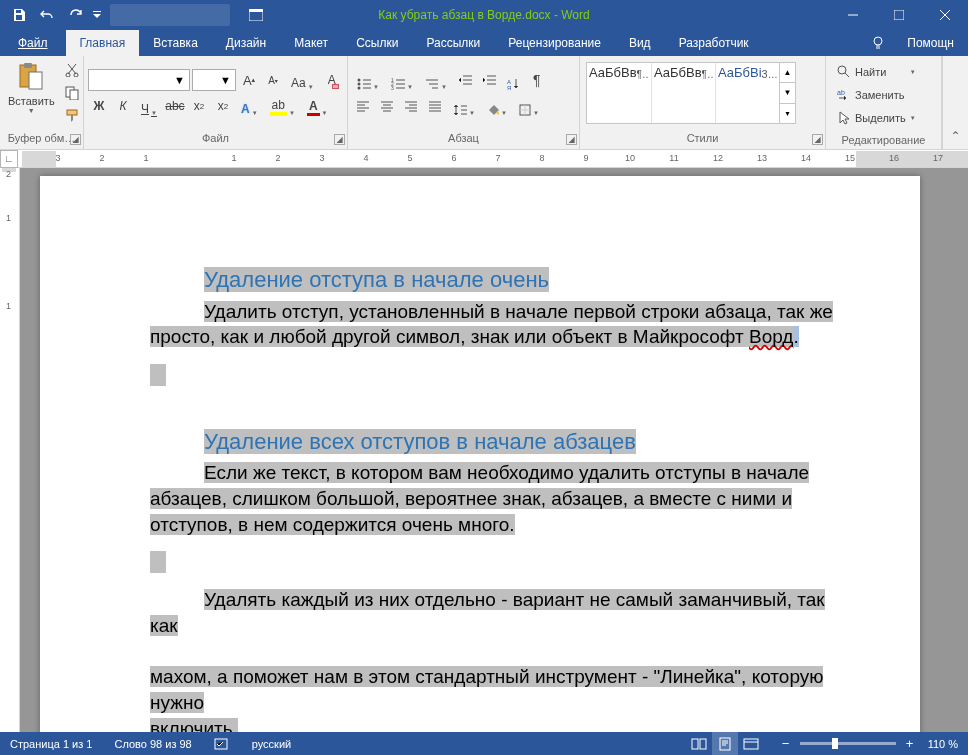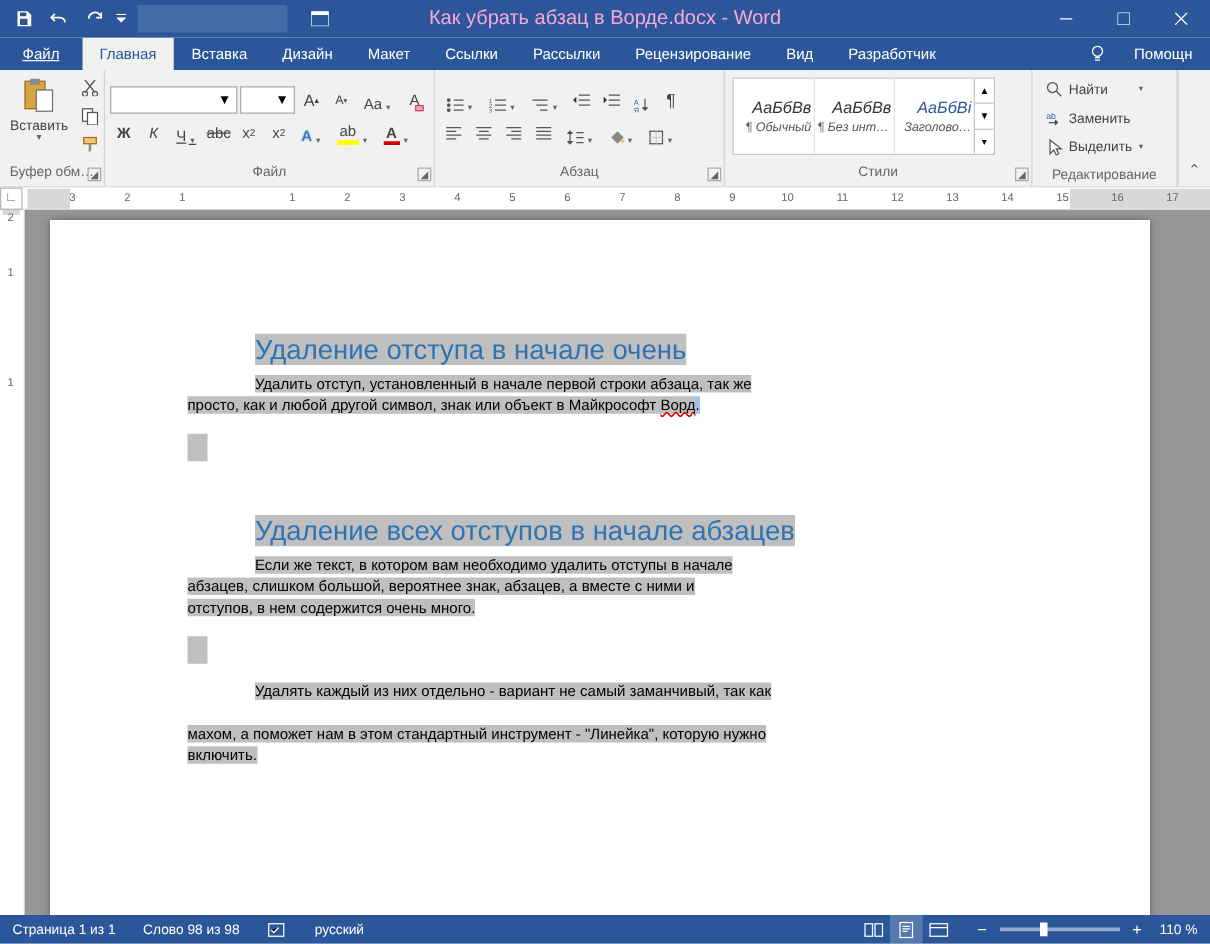--- a/index.html
+++ b/index.html
@@ -2,21 +2,21 @@
 <html><head>
 <meta charset="utf-8">
 <style>
 * { box-sizing: border-box; margin: 0; padding: 0; font-family: "Segoe UI", Tahoma, sans-serif; }
 body { width: 968px; height: 755px; background: #fff; overflow: hidden; font-size: 12px; }
 
 
 .titlebar { height: 30px; background: #2b579a; color: #fff; display: flex; align-items: center; position: relative; }
 .qat { display: flex; align-items: center; gap: 2px; padding: 0 6px; }
 .qat-btn { width: 26px; height: 24px; display: flex; align-items: center; justify-content: center; cursor: pointer; }
-.title-text { position: absolute; left: 50%; transform: translateX(-50%); font-size: 16px; color: #f9a8d4; }
+.title-text { position: absolute; left: 50%; transform: translateX(-50%); font-size: 12px; color: #84cc16; }
 .win-controls { margin-left: auto; display: flex; }
 .win-btn { width: 46px; height: 30px; display: flex; align-items: center; justify-content: center; cursor: pointer; }
 .user-box { width: 120px; height: 22px; background: rgba(255,255,255,0.12); margin-right: 8px; border-radius: 2px; }
 .ribbon-opts { width: 36px; height: 24px; display:flex; align-items:center; justify-content:center; cursor:pointer; margin-right:4px; }
 
 
 .tabs { height: 26px; background: #2b579a; display: flex; align-items: stretch; color: #fff; font-size: 12px; }
 .tab { padding: 0 14px; display: flex; align-items: center; cursor: pointer; }
 .tab.active { background: #f1f1f1; color: #2b579a; }
 .tab.file { padding: 0 18px; text-decoration: underline; }
@@ -36,21 +36,21 @@
 
 .col { display: flex; flex-direction: column; gap: 2px; justify-content: center; height: 68px; }
 .row { display: flex; align-items: center; gap: 2px; }
 .sbtn { width: 22px; height: 22px; display: flex; align-items: center; justify-content: center; cursor: pointer; border: 1px solid transparent; font-size: 12px; color: #444; position:relative; }
 .sbtn.wide { width: auto; padding: 0 4px; align-items: flex-end; }
 .sbtn .dd { font-size: 6px; margin-left: 2px; color: #666; }
 .font-name { width: 102px; height: 22px; border: 1px solid #ababab; background: #fff; font-size: 11px; padding: 0 4px; display: flex; align-items: center; justify-content: space-between; cursor: pointer; }
 .font-size { width: 44px; height: 22px; border: 1px solid #ababab; background: #fff; font-size: 11px; padding: 0 4px; display: flex; align-items: center; justify-content: space-between; cursor: pointer; }
 
 .style-gal { display: flex; height: 62px; border: 1px solid #c6c6c6; background: #fff; margin: 2px; }
-.style-item { width: 64px; border-left: 1px solid #e4e4e4; display: flex; flex-direction: column; align-items: flex-end; justify-content: center; cursor: pointer; padding: 2px; font-style: italic; }
+.style-item { width: 64px; border-left: 1px solid #e4e4e4; display: flex; flex-direction: row; align-items: flex-start; justify-content: center; cursor: pointer; padding: 2px; }
 .style-item:first-child { border-left: none; }
 .style-prev { font-size: 13px; color: #333; }
 .style-prev.acc { color: #2b579a; }
 .style-lbl { font-size: 10px; color: #555; margin-top: 4px; white-space: nowrap; overflow: hidden; text-overflow: ellipsis; max-width: 100%; }
 .gal-more { width: 16px; display: flex; flex-direction: column; border-left: 1px solid #c6c6c6; }
 .gal-more div { flex: 1; display: flex; align-items: center; justify-content: center; font-size: 8px; cursor: pointer; border-bottom: 1px solid #c6c6c6; }
 .gal-more div:last-child { border-bottom: none; }
 
 .edit-col { display: flex; flex-direction: column; gap: 1px; padding: 2px 4px; }
 .edit-btn { height: 22px; display: flex; align-items: center; gap: 4px; padding: 0 3px; cursor: pointer; font-size: 11px; color: #444; white-space: nowrap; }
@@ -67,21 +67,21 @@
 
 .doc-area { display: flex; height: 564px; background: #969696; }
 .ruler-v { width: 20px; background: #fff; border-right: 1px solid #d4d4d4; position: relative; }
 .ruler-v .track { position: absolute; left: 2px; top: 0; bottom: 0; width: 14px; background: linear-gradient(to bottom, #d8d8d8 0, #d8d8d8 4px, #fff 4px); }
 .ruler-v .num { position: absolute; left: 4px; font-size: 9px; color: #666; transform: translateY(-50%); }
 
 .page-scroll { flex: 1; overflow: auto; padding: 8px 20px 20px 20px; position:relative; }
 .page { width: 880px; min-height: 700px; background: #fff; box-shadow: 0 0 6px rgba(0,0,0,0.35); padding: 90px 70px 70px 110px; }
 
 .doc-h { font-size: 22px; color: #2e74b5; font-family: "Calibri Light","Segoe UI",sans-serif; margin-bottom: 4px; line-height: 1.3; }
-.doc-p { font-size: 12px; color: #000; font-family: Calibri,"Segoe UI",sans-serif; line-height: 1.35; margin-bottom: 14px; }
+.doc-p { font-size: 19px; color: #000; font-family: Calibri,"Segoe UI",sans-serif; line-height: 1.35; margin-bottom: 14px; }
 .sel { background: #bfbfbf; }
 .sel-blue { background: #a5c0e2; }
 .indent { margin-left: 54px; display: inline; }
 .wavy { text-decoration: underline wavy #d00; text-decoration-skip-ink: none; }
 .para-br { display:block; height: 64px; position:relative; }
 .para-br::before { content:""; position:absolute; left:0; top:0; width:16px; height:22px; background:#bfbfbf; }
 
 
 .statusbar { height: 23px; background: #2b579a; color: #fff; display: flex; align-items: center; font-size: 11px; padding: 0 6px; gap: 14px; }
 .statusbar .sb-item { display: flex; align-items: center; gap: 4px; cursor: pointer; padding: 0 4px; height: 100%; }

